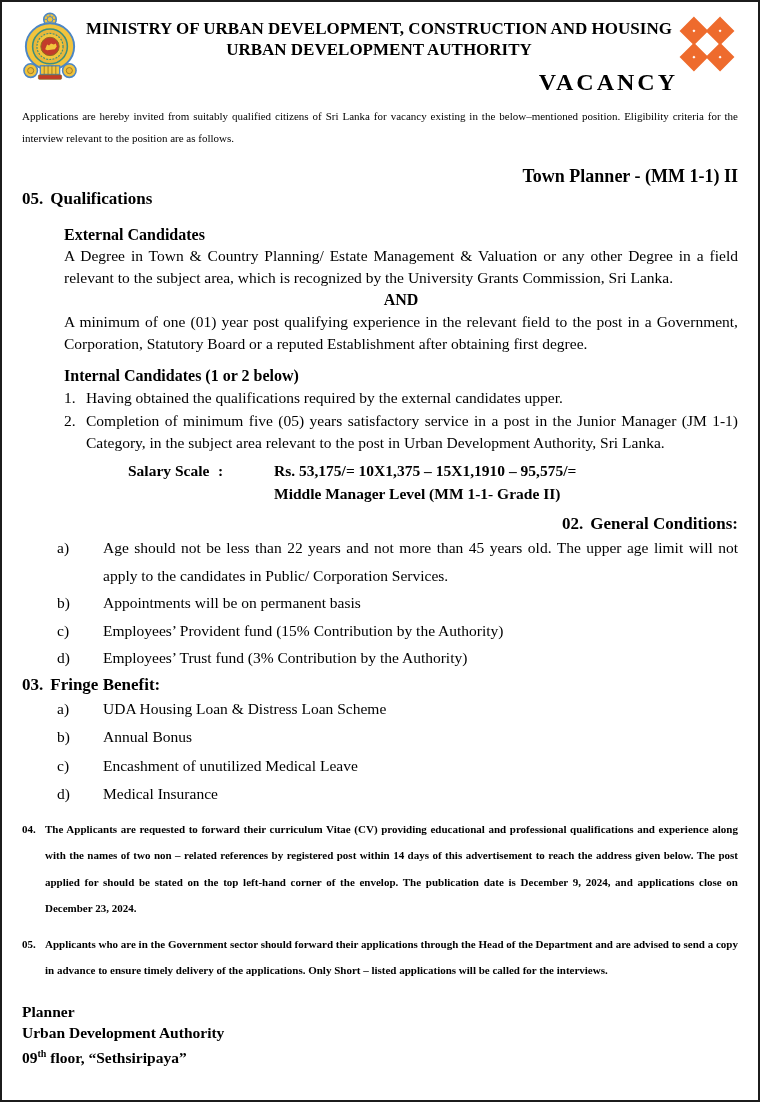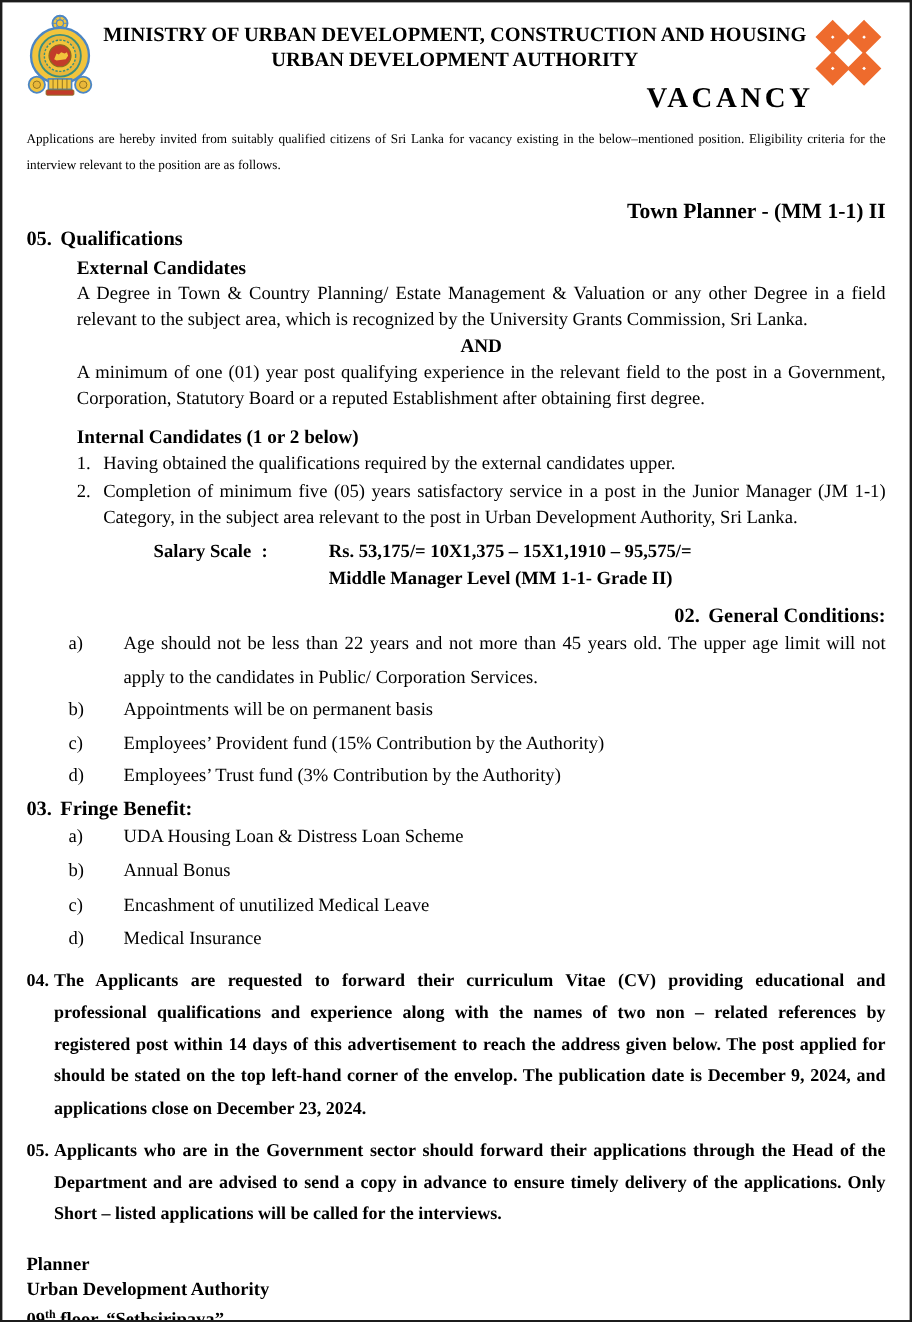--- a/index.html
+++ b/index.html
@@ -19,36 +19,36 @@
   .logo-wrap { flex:0 0 60px; padding-top:6px; }
   .header-center { flex:1; text-align:center; padding-top:8px; }
   .ministry-line, .authority-line { font-weight:bold; font-size:17px; line-height:21px; }
   .vacancy-title { font-weight:bold; font-size:24px; letter-spacing:3px; margin-top:9px;text-align:right; }
   
   .intro { margin-top:9px; font-size:11px; line-height:22px; text-align:justify; }
   .h-position { margin-top:17px; font-weight:bold; font-size:18px; line-height:21px;text-align:right; }
   .h-section { font-weight:bold; font-size:17px; line-height:21px; margin-top:1px; }
   .h-section .sec-num { display:inline-block; margin-right:7px; }
   .indent-block { margin-left:42px; }
-  .sub-heading { font-weight:bold; font-size:16px; line-height:21px; margin-top:4px; }
+  .sub-heading { font-weight:bold; font-size:16px; line-height:21px; margin-top:15px; }
   .par { font-size:15.5px; line-height:22px; text-align:justify; }
   .and-line { font-weight:bold; font-size:16px; text-align:center; line-height:22px; }
   .num-item { display:flex; font-size:15.5px; line-height:22px; margin-top:1px; }
   .num-col { flex:0 0 22px; }
   .num-text { flex:1; text-align:justify; }
   .salary-row { display:flex; margin-left:106px; margin-top:5px; font-weight:bold; font-size:15.5px; line-height:23px; }
   .salary-label { flex:0 0 90px; }
   .salary-colon { flex:0 0 56px; }
   .letter-list { margin-left:35px; }
   .letter-item { display:flex; font-size:15.5px; line-height:27.5px; }
   .letter-col { flex:0 0 46px; }
   .letter-text { flex:1; text-align:justify; }
   .gc { margin-top:8px;text-align:right; }
   .fb .letter-item { line-height:28.5px; }
-  .numpar { display:flex; font-weight:bold; font-size:15px; line-height:26.5px; }
+  .numpar { display:flex; font-weight:bold; font-size:11px; line-height:26.5px; }
   .numpar-num { flex:0 0 23px; }
   .numpar-text { flex:1; text-align:justify; }
   .p04 { margin-top:7px; }
   .p05 { margin-top:9px; }
   .footer { margin-top:17px; font-weight:bold; font-size:15.5px; line-height:21px; }
   .footer sup { font-size:10px; }
   .mt2 { margin-top:2px; }
 </style>
 </head>
 <body>

